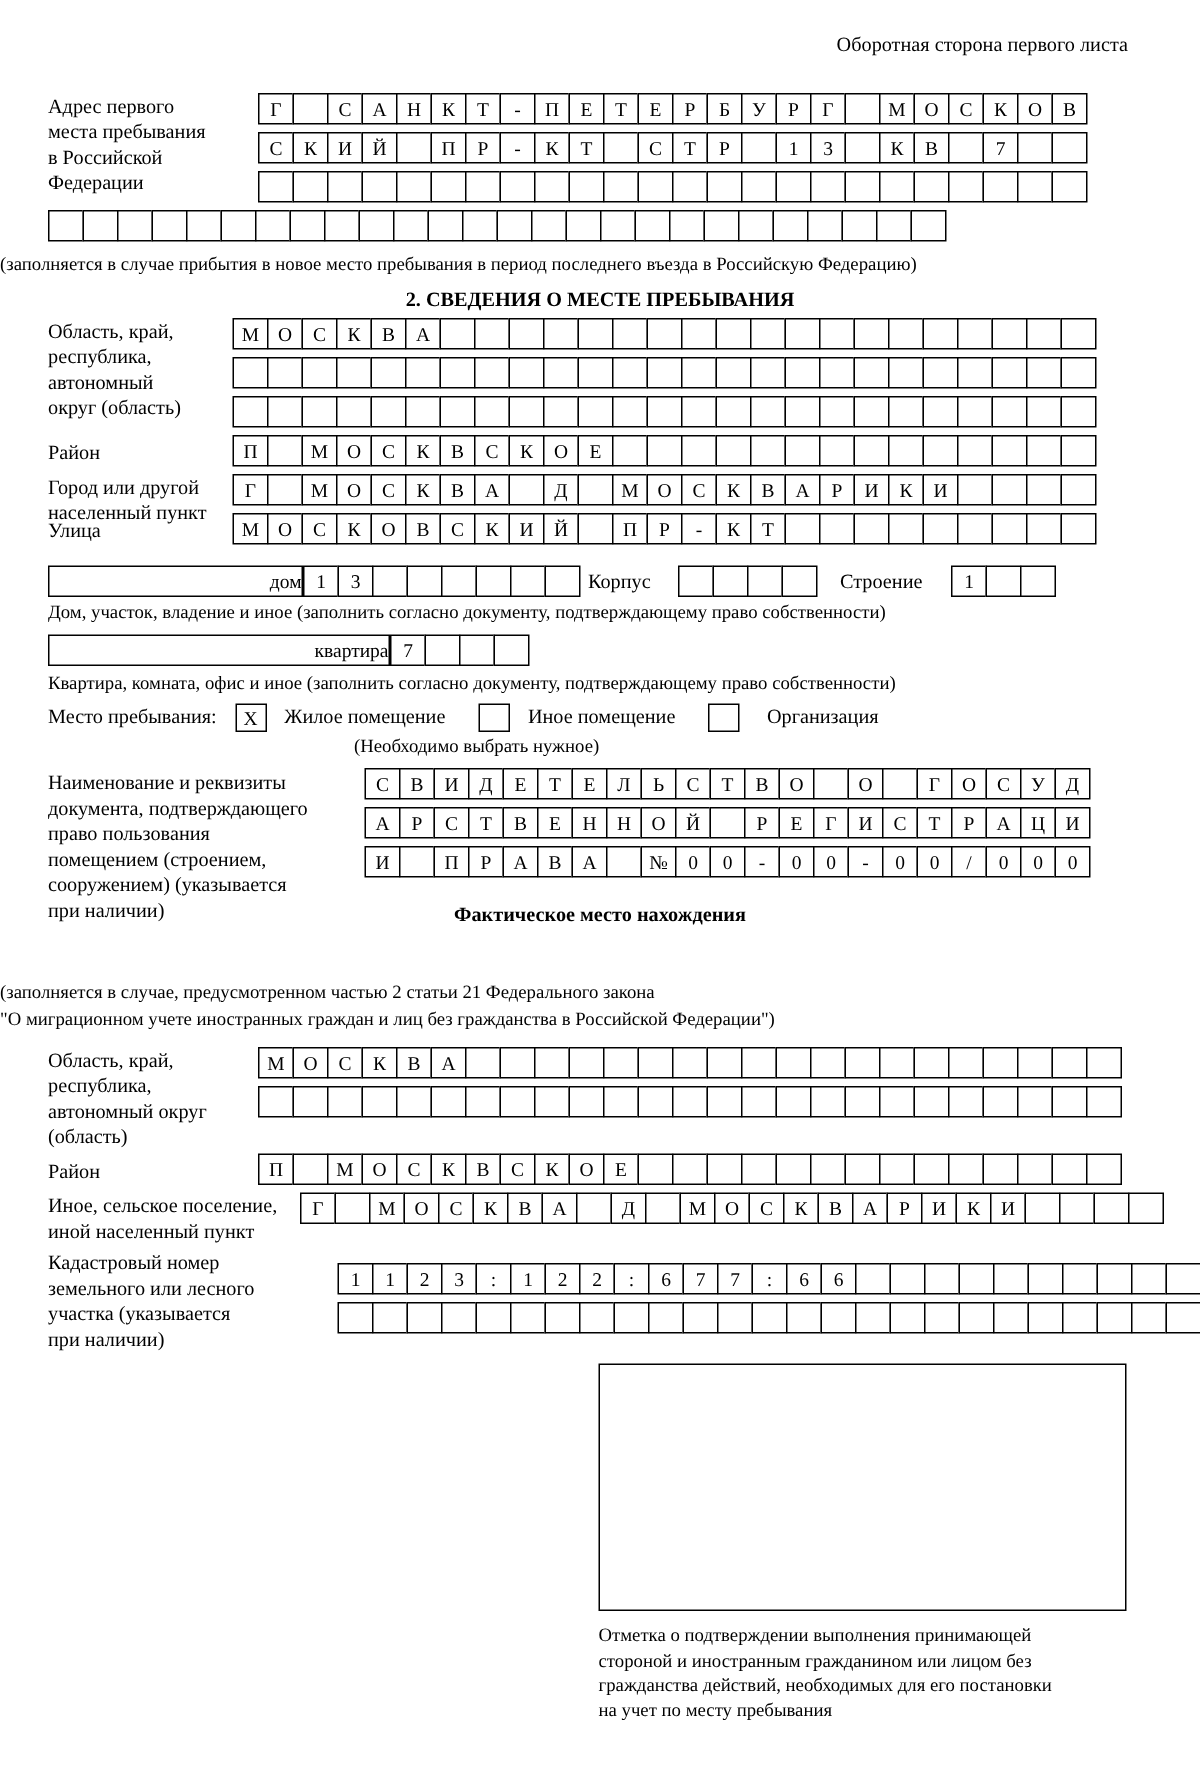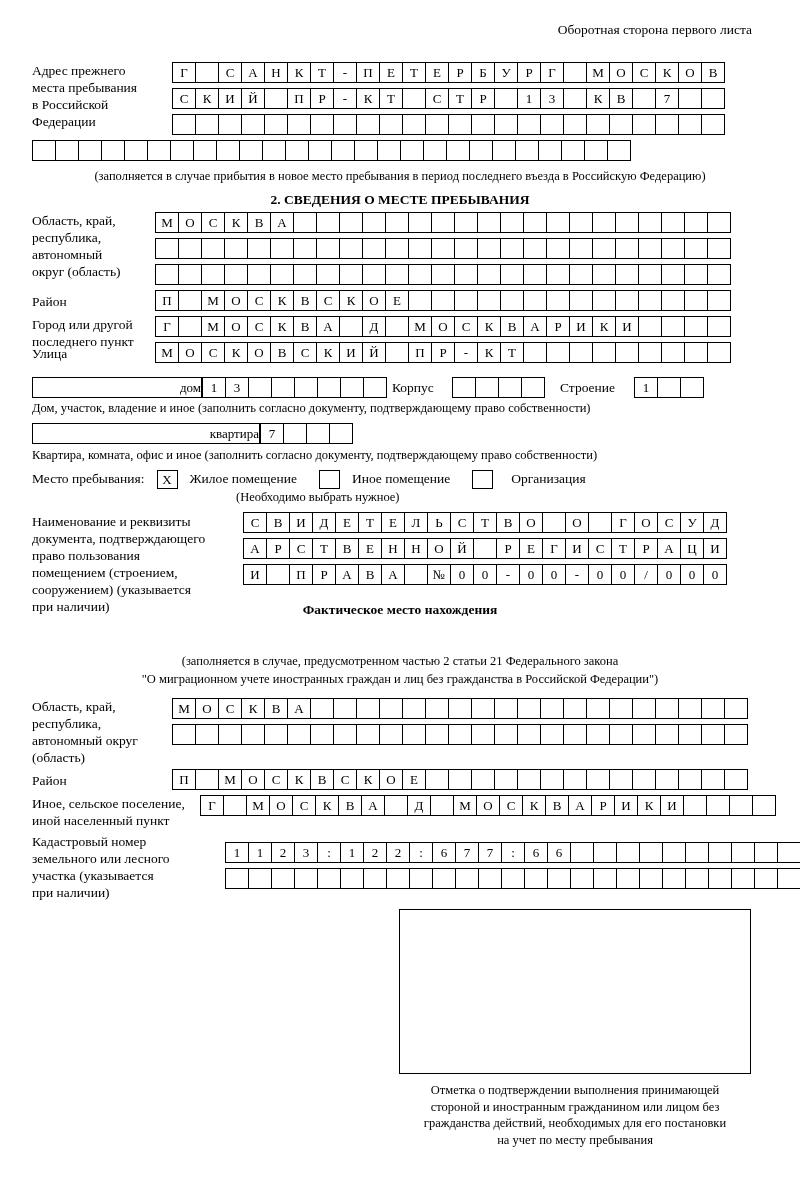--- a/index.html
+++ b/index.html
@@ -59,31 +59,31 @@
     line-height:17px;
     vertical-align:middle;
   }
 
   .bigbox{
     position:absolute;
     border:1px solid #000;
     box-sizing:border-box;
   }
 
-  .footnote{font-size:12.5px;line-height:16.5px;text-align:center;}
+  .footnote{font-size:12.5px;line-height:16.5px;}
 </style>
 </head>
 <body>
 
 <div class="page">
 
   <div class="hdr-right">Оборотная сторона первого листа</div>
 
   <div class="row" style="left:32px;top:62px;width:140px;">
-    <div class="lbl">Адрес прежнего</div>
+    <div class="lbl">Адрес первого</div>
     <div class="lbl">места пребывания</div>
     <div class="lbl">в Российской</div>
     <div class="lbl">Федерации</div>
   </div>
 
   <div class="row cells" id="pa-row0" style="left:172px;top:62px;">
       <div class="cell">Г</div>
       <div class="cell"></div>
       <div class="cell">С</div>
       <div class="cell">А</div>
@@ -305,21 +305,21 @@
       <div class="cell"></div>
       <div class="cell"></div>
       <div class="cell"></div>
       <div class="cell"></div>
       <div class="cell"></div>
       <div class="cell"></div>
     </div>
 
   <div class="row" style="left:32px;top:316px;width:145px;">
     <div class="lbl">Город или другой</div>
-    <div class="lbl">последнего пункт</div>
+    <div class="lbl">населенный пункт</div>
   </div>
   <div class="row cells" id="s2-city" style="left:155px;top:316px;">
       <div class="cell">Г</div>
       <div class="cell"></div>
       <div class="cell">М</div>
       <div class="cell">О</div>
       <div class="cell">С</div>
       <div class="cell">К</div>
       <div class="cell">В</div>
       <div class="cell">А</div>

